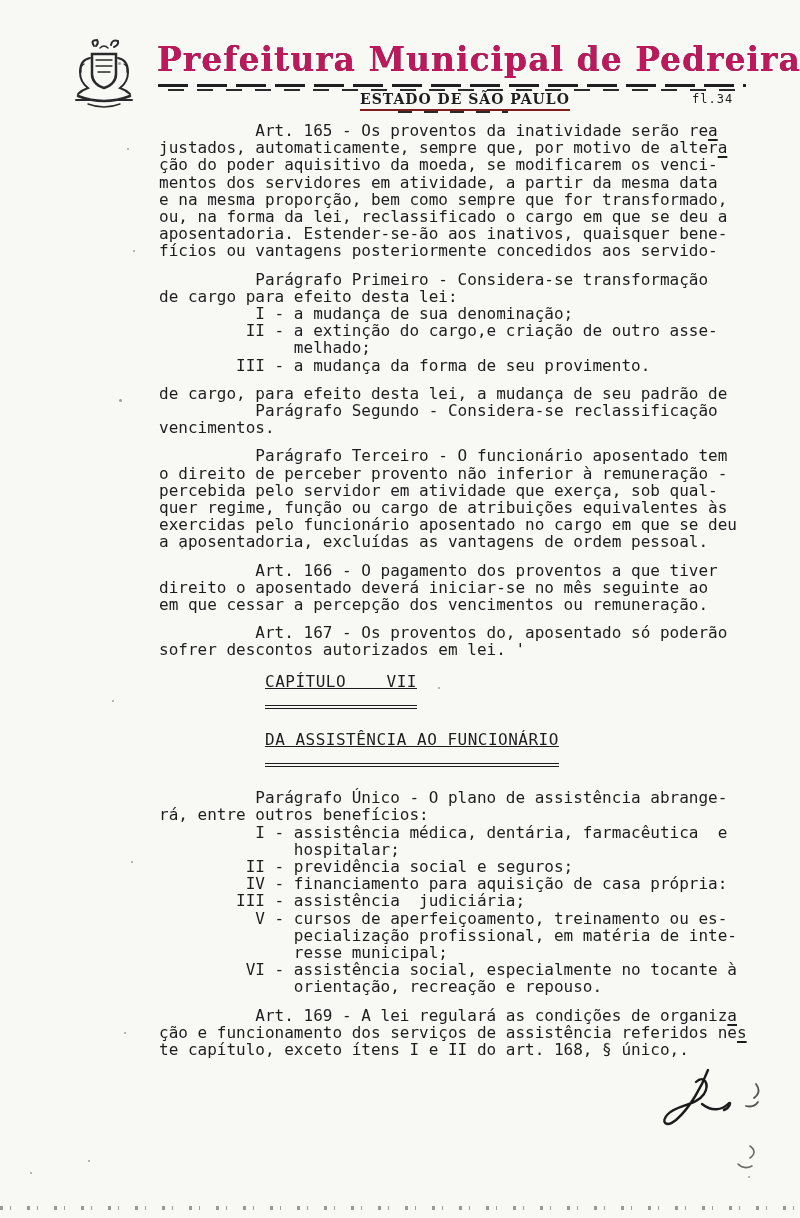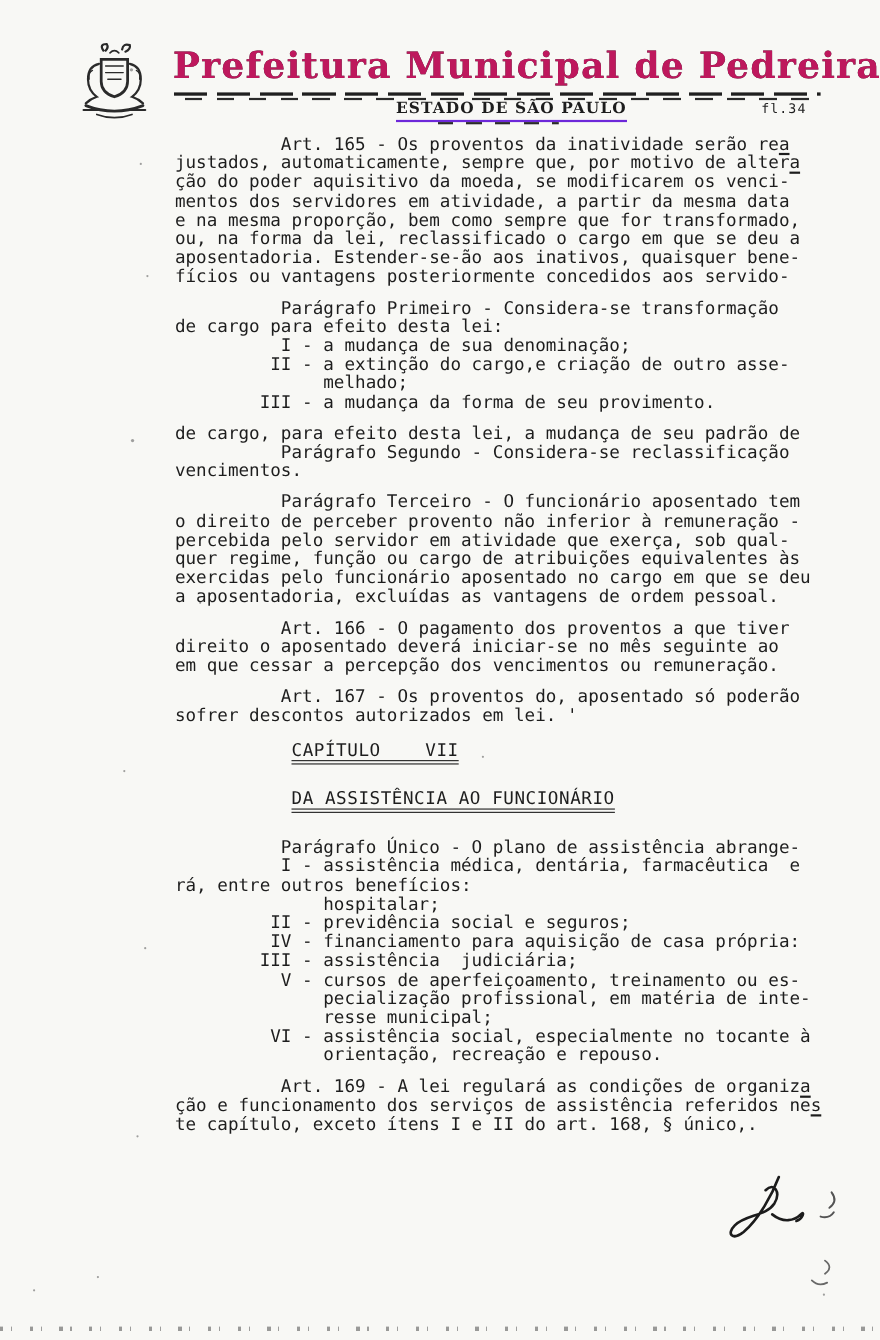--- a/index.html
+++ b/index.html
@@ -23,43 +23,44 @@
   .title-rule{
     position:absolute;left:158px;top:84px;width:588px;height:9px;
     background:
       repeating-linear-gradient(90deg,#1f1f1f 0 30px,rgba(0,0,0,0) 30px 39px) 0 0/100% 3px no-repeat,
       repeating-linear-gradient(90deg,#2a2a2a 0 16px,rgba(0,0,0,0) 16px 29px) 10px 5px/97% 2px no-repeat;
   }
   .subtitle{
     position:absolute;left:360px;top:91px;
     font-family:"DejaVu Serif","Liberation Serif",serif;
     font-weight:bold;font-size:14px;letter-spacing:1px;
-    border-bottom:2px solid #6d28d9;padding-bottom:2px;white-space:pre;
+    border-bottom:2px solid #7f1d1d;padding-bottom:2px;white-space:pre;
   }
   .subtitle-dash{
     position:absolute;left:398px;top:111px;width:110px;height:2px;
     background:repeating-linear-gradient(90deg,#2a2a2a 0 14px,rgba(0,0,0,0) 14px 26px);
   }
   .folio{
     position:absolute;left:692px;top:92px;
     font-size:12px;letter-spacing:1px;
   }
   
   .doc-body{
     position:absolute;left:159px;top:122px;width:630px;
     font-size:16px;line-height:17.2px;
   }
   .para{margin:0 0 11px 0;}
   .line{white-space:pre;}
   .hyph{text-decoration:underline;text-decoration-thickness:2px;text-underline-offset:3px;}
   .heading{margin:14px 0 22px 0;padding-left:106px;}
   .heading-text{
     display:inline-block;white-space:pre;
-    border-bottom:4px double #1d1d1d;padding-bottom:1px;
+    border-bottom:4px double #1d1d1d;padding-bottom:15px;
     letter-spacing:.5px;
+    text-decoration:underline;
   }
   
   .speck{position:absolute;background:#555;border-radius:50%;opacity:.55;}
   .sig{position:absolute;left:646px;top:1064px;}
   .scribble-a{position:absolute;left:736px;top:1082px;}
   .scribble-b{position:absolute;left:730px;top:1142px;}
   .noise-line{
     position:absolute;left:0;top:1206px;width:800px;height:4px;opacity:.5;
     background:repeating-linear-gradient(90deg,#3a3a3a 0 3px,rgba(0,0,0,0) 3px 10px,#444 10px 11px,rgba(0,0,0,0) 11px 27px);
   }
@@ -131,22 +132,22 @@
       <div class="line">em que cessar a percepção dos vencimentos ou remuneração.</div>
     </div>
     <div class="para">
       <div class="line">          Art. 167 - Os proventos do, aposentado só poderão</div>
       <div class="line">sofrer descontos autorizados em lei. '</div>
     </div>
     <div class="heading"><span class="heading-text">CAPÍTULO    VII</span></div>
     <div class="heading"><span class="heading-text">DA ASSISTÊNCIA AO FUNCIONÁRIO</span></div>
     <div class="para">
       <div class="line">          Parágrafo Único - O plano de assistência abrange-</div>
+      <div class="line">rá, entre outros benefícios:</div>
       <div class="line">          I - assistência médica, dentária, farmacêutica  e</div>
-      <div class="line">rá, entre outros benefícios:</div>
       <div class="line">              hospitalar;</div>
       <div class="line">         II - previdência social e seguros;</div>
       <div class="line">         IV - financiamento para aquisição de casa própria:</div>
       <div class="line">        III - assistência  judiciária;</div>
       <div class="line">          V - cursos de aperfeiçoamento, treinamento ou es-</div>
       <div class="line">              pecialização profissional, em matéria de inte-</div>
       <div class="line">              resse municipal;</div>
       <div class="line">         VI - assistência social, especialmente no tocante à</div>
       <div class="line">              orientação, recreação e repouso.</div>
     </div>

